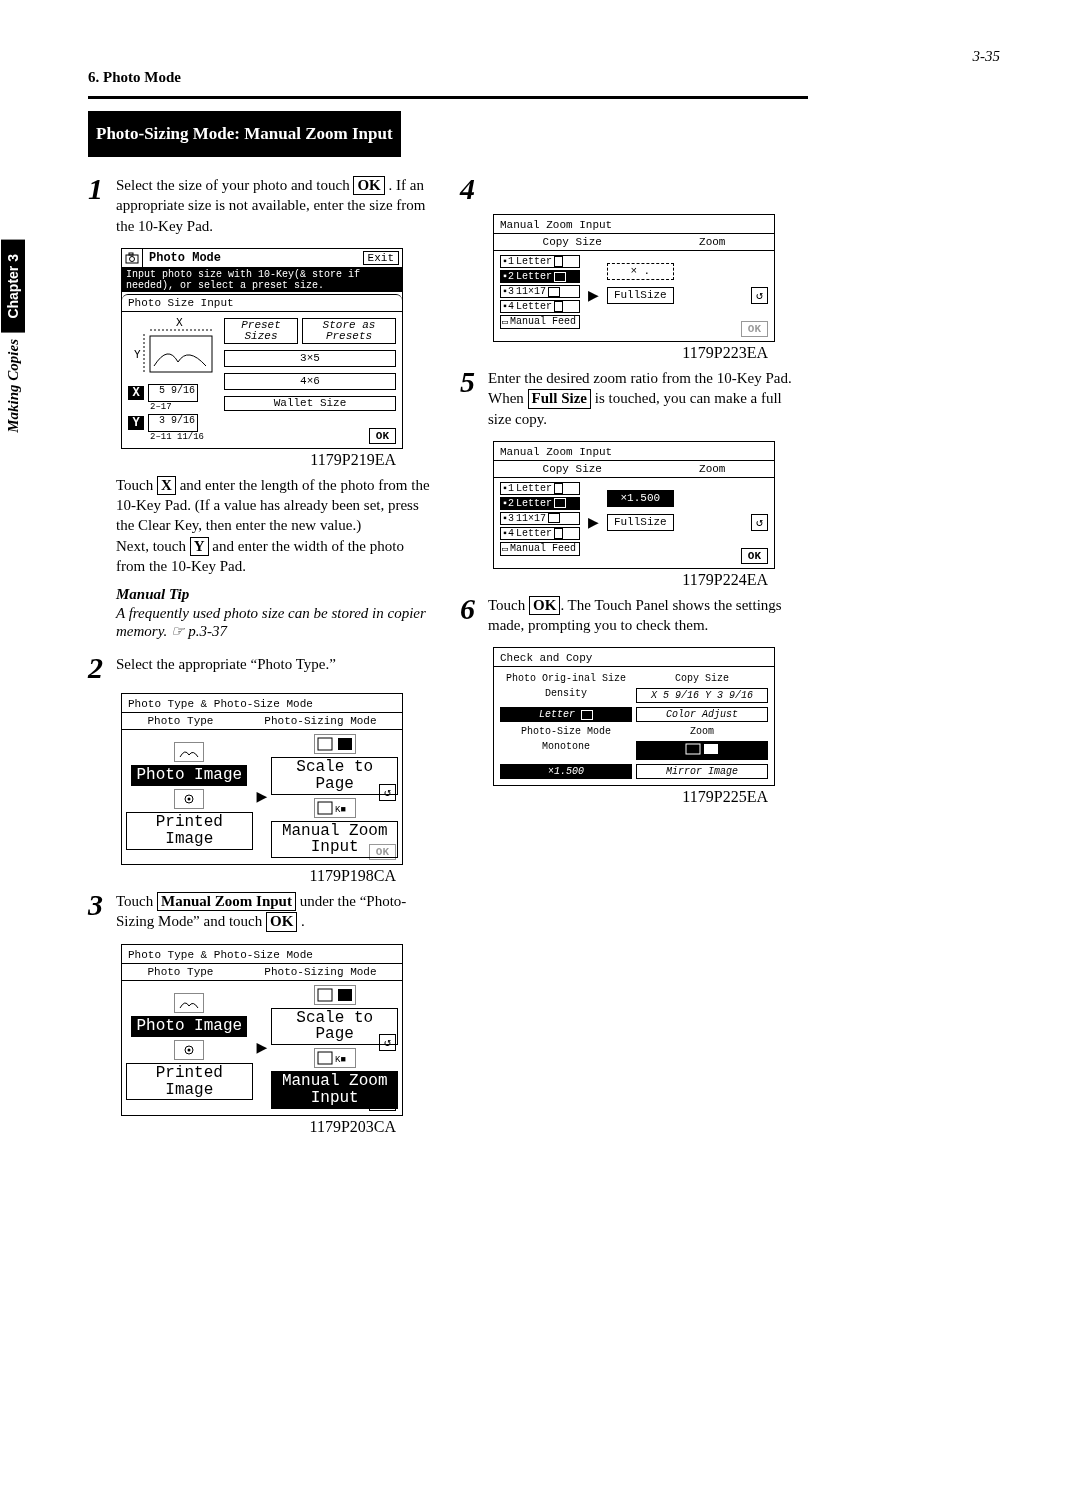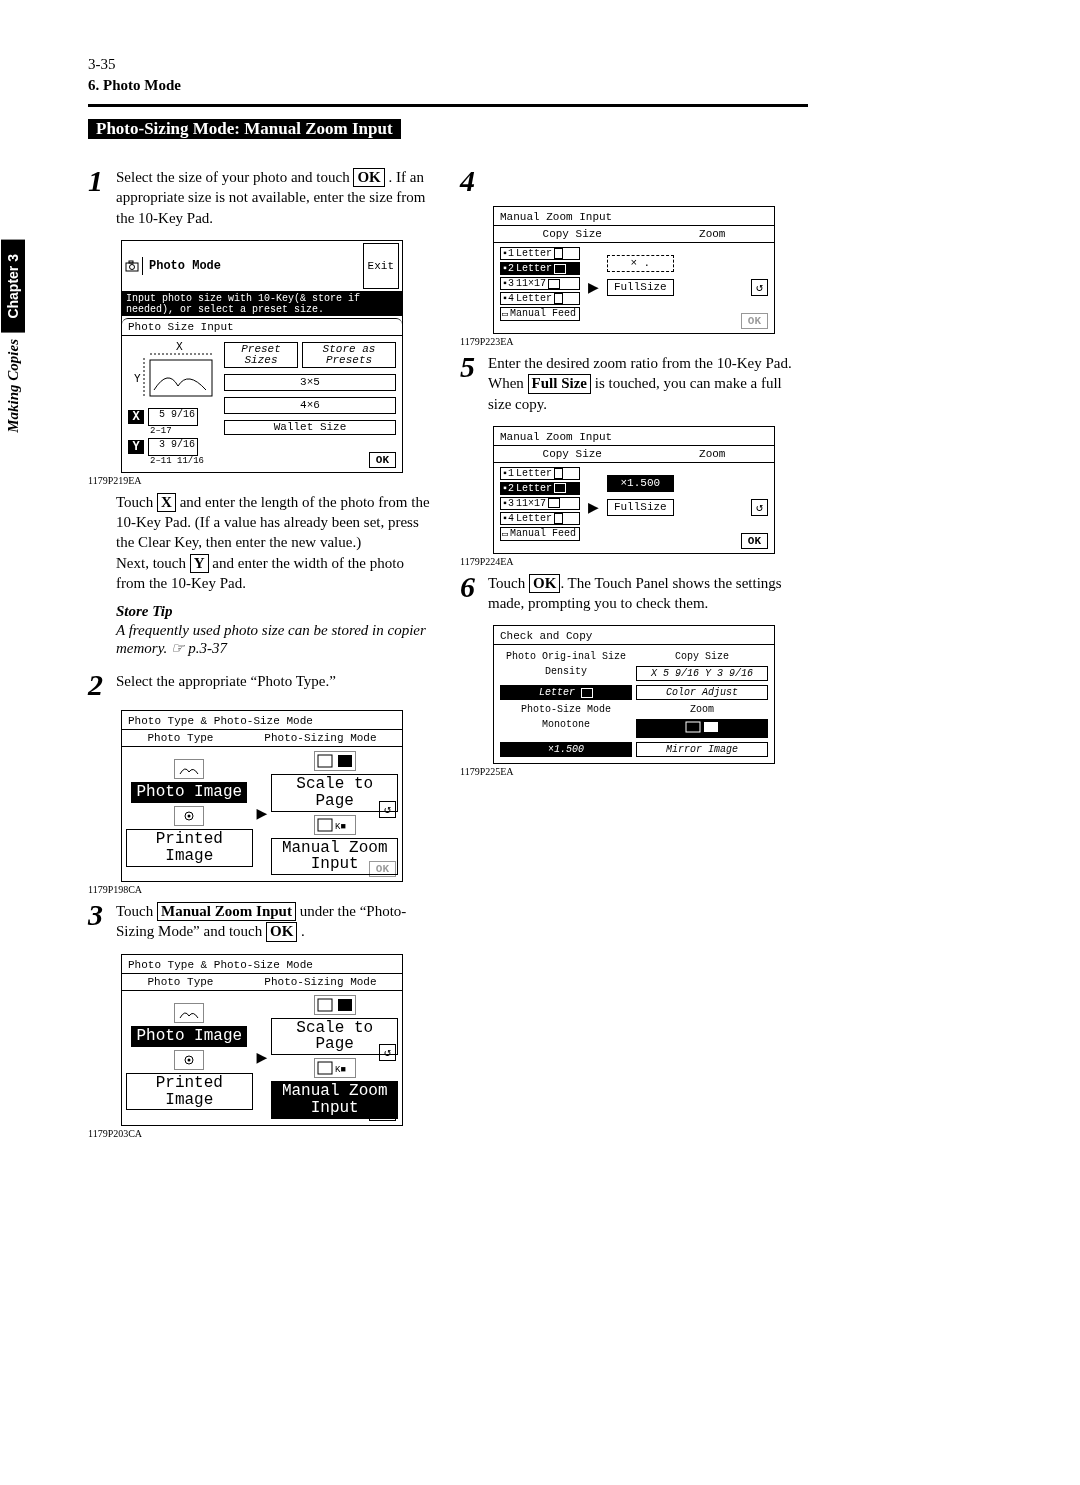--- a/index.html
+++ b/index.html
@@ -4,21 +4,21 @@
 <style>
   body {
     font-family: "Times New Roman", serif;
     background: #fff;
     margin: 0;
     padding: 40px 80px 40px 40px;
     width: 1080px;
     box-sizing: border-box;
     color: #000;
   }
-  .page-num { font-size: 15px; margin: 16px 0 4px 48px; }
+  .page-num { font-style: italic; font-size: 15px; margin: 8px 0 4px 48px; text-align: right; }
   .section-head { font-weight: bold; font-size: 15px; margin: 0 0 10px 48px; }
   .hr-thick { border: none; border-top: 3px solid #000; margin: 0 0 12px 48px; width: 720px; }
   .sidebar {
     position: absolute;
     top: 240px;
     left: 0;
     width: 26px;
     height: 420px;
     display: flex;
     flex-direction: column;
@@ -46,56 +46,56 @@
   }
   .content {
     margin-left: 48px;
     width: 720px;
   }
   .heading-bar {
     background: #000;
     color: #fff;
     font-weight: bold;
     font-size: 17px;
-    padding: 0 8px;
+    padding: 13px 8px;
     display: inline-block;
-    margin-bottom: 28px;
+    margin-bottom: 18px;
   }
   .columns { display: flex; gap: 24px; }
   .col { flex: 1; }
   .step { display: flex; gap: 10px; margin-bottom: 12px; }
   .step-num { font-family: "Times New Roman", serif; font-style: italic; font-size: 30px; font-weight: bold; line-height: 0.9; min-width: 18px; }
   .step-text { font-size: 15px; line-height: 1.35; }
   .key-box { border: 1.5px solid #000; padding: 0 3px; font-weight: bold; display: inline-block; line-height: 1.15; }
   .panel {
     border: 1px solid #000;
     width: 280px;
     margin: 8px auto 2px auto;
     font-family: "Courier New", monospace;
     font-size: 12px;
     background: #fff;
     position: relative;
   }
   .panel-title-row { display: flex; align-items: center; border-bottom: 1px solid #000; }
   .panel-title-row .icon { width: 20px; height: 18px; border-right: 1px solid #000; display:flex; align-items:center; justify-content:center; }
   .panel-title-row .ptitle { flex: 1; padding: 2px 6px; font-weight: bold; }
-  .panel-title-row .exit-btn { border: 1px solid #000; margin: 2px 3px; padding: 16px 4px; font-size: 11px; }
+  .panel-title-row .exit-btn { border: 1px solid #000; margin: 2px 3px; padding: 0 4px; font-size: 11px; }
   .panel-msg { background: #000; color: #fff; font-size: 10px; padding: 1px 4px; line-height: 1.1; }
   .panel-sub { border-top: 1px solid #000; border-bottom: 1px solid #000; padding: 2px 6px; font-size: 11px; border-radius: 6px 6px 0 0; margin-top: 2px; }
   .panel-body { padding: 4px 6px 6px 6px; position: relative; min-height: 80px; }
   .diagram-box { display:inline-block; vertical-align:top; }
   .btn { border: 1px solid #000; display: inline-block; padding: 1px 6px; font-size: 11px; margin: 2px 0; line-height: 1.2; text-align: center; min-width: 48px; }
   .btn-wide { min-width: 70px; }
   .ok-btn { border: 1.5px solid #000; padding: 1px 6px; font-weight: bold; font-size: 11px; display: inline-block; position: absolute; right: 6px; bottom: 4px; }
   .undo-btn { border: 1.5px solid #000; padding: 0 4px; display:inline-block; position:absolute; right:6px; top: 40%; font-size: 12px;}
   .xy-row { display:flex; align-items:center; gap:4px; margin-top:2px;}
   .xy-lab { background:#000; color:#fff; width:16px; text-align:center; font-weight:bold; font-size:12px;}
   .xy-field { border:1px solid #000; width: 46px; height:16px; font-size:10px; text-align:right; padding-right:2px;}
   .tiny-range { font-size:9px; }
-  .fig-caption { text-align: left; font-size: 10px; margin-right: 40px; margin-bottom: 6px; }
+  .fig-caption { text-align: right; font-size: 16px; margin-right: 40px; margin-bottom: 6px; }
   .useful-tip-hd { font-style: italic; font-weight: bold; font-size: 15px; margin: 10px 0 2px 0; }
   .useful-tip-tx { font-style: italic; font-size: 15px; margin-bottom: 14px; }
   .chooser-row { display:flex; justify-content:space-around; font-size:11px; border-bottom:1px solid #000; padding:2px 0;}
   .chooser-body { display:flex; align-items:center; padding:4px 4px 6px 4px; min-height:86px; position:relative;}
   .chooser-col { flex:1; display:flex; flex-direction:column; align-items:center; gap:3px;}
   .opt-btn { border:1.5px solid #000; padding:1px 4px; font-size:16px; min-width:66px; text-align:center; line-height:1.05;}
   .opt-btn.sel { background:#000; color:#fff; }
   .opt-pic { width:28px; height:18px; border:1px solid #888; display:flex; align-items:center; justify-content:center; font-size:10px; position: relative;}
   .arrow-r { font-size:18px; margin:0 4px; }
   .sizebar { display:flex; gap:4px; align-items:flex-start; padding:4px 6px 6px 6px; position:relative; min-height:80px;}
@@ -185,21 +185,21 @@
       </div>
       <div class="fig-caption">1179P219EA</div>
 
       <div class="step-text" style="margin-left:28px">
         <span>Touch </span><span class="key-box">X</span><span> and enter the length of the photo from the 10-Key Pad. (If a value has already been set, press the Clear Key, then enter the new value.)</span>
       </div>
       <div class="step-text" style="margin-left:28px; margin-bottom:8px;">
         <span>Next, touch </span><span class="key-box">Y</span><span> and enter the width of the photo from the 10-Key Pad.</span>
       </div>
 
-      <div class="useful-tip-hd" style="margin-left:28px">Store Tip</div>
+      <div class="useful-tip-hd" style="margin-left:28px">Manual Tip</div>
       <div class="useful-tip-tx" style="margin-left:28px">A frequently used photo size can be stored in copier memory. ☞ p.3-37</div>
 
       <div class="step">
         <div class="step-num">2</div>
         <div class="step-text">Select the appropriate “Photo Type.”</div>
       </div>
 
       <div class="panel">
         <div class="panel-sub" style="border-top:none">Photo Type &amp; Photo-Size Mode</div>
         <div class="chooser-row">

